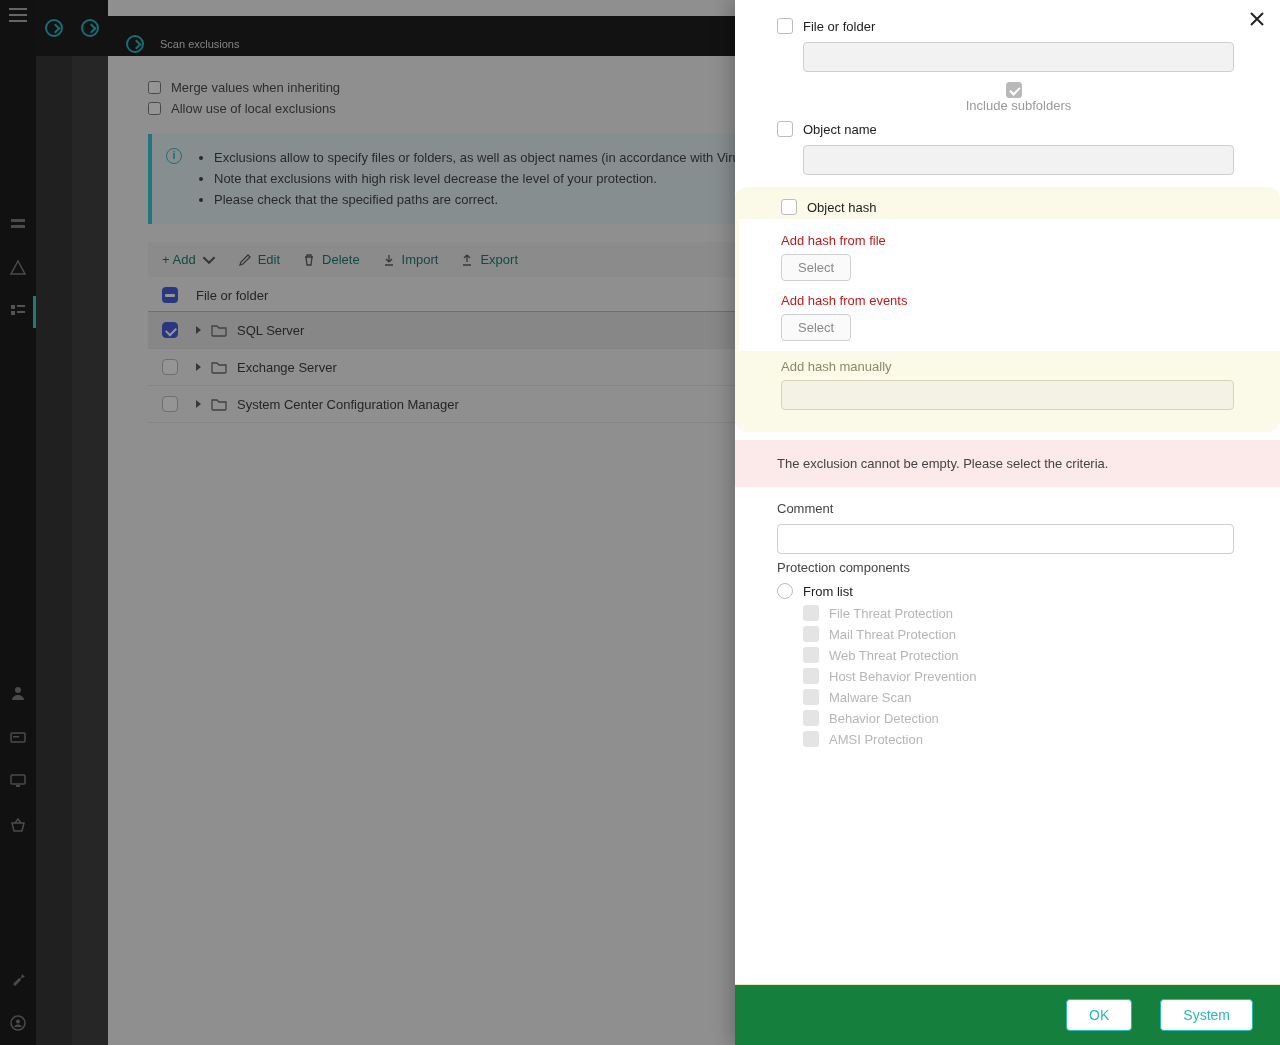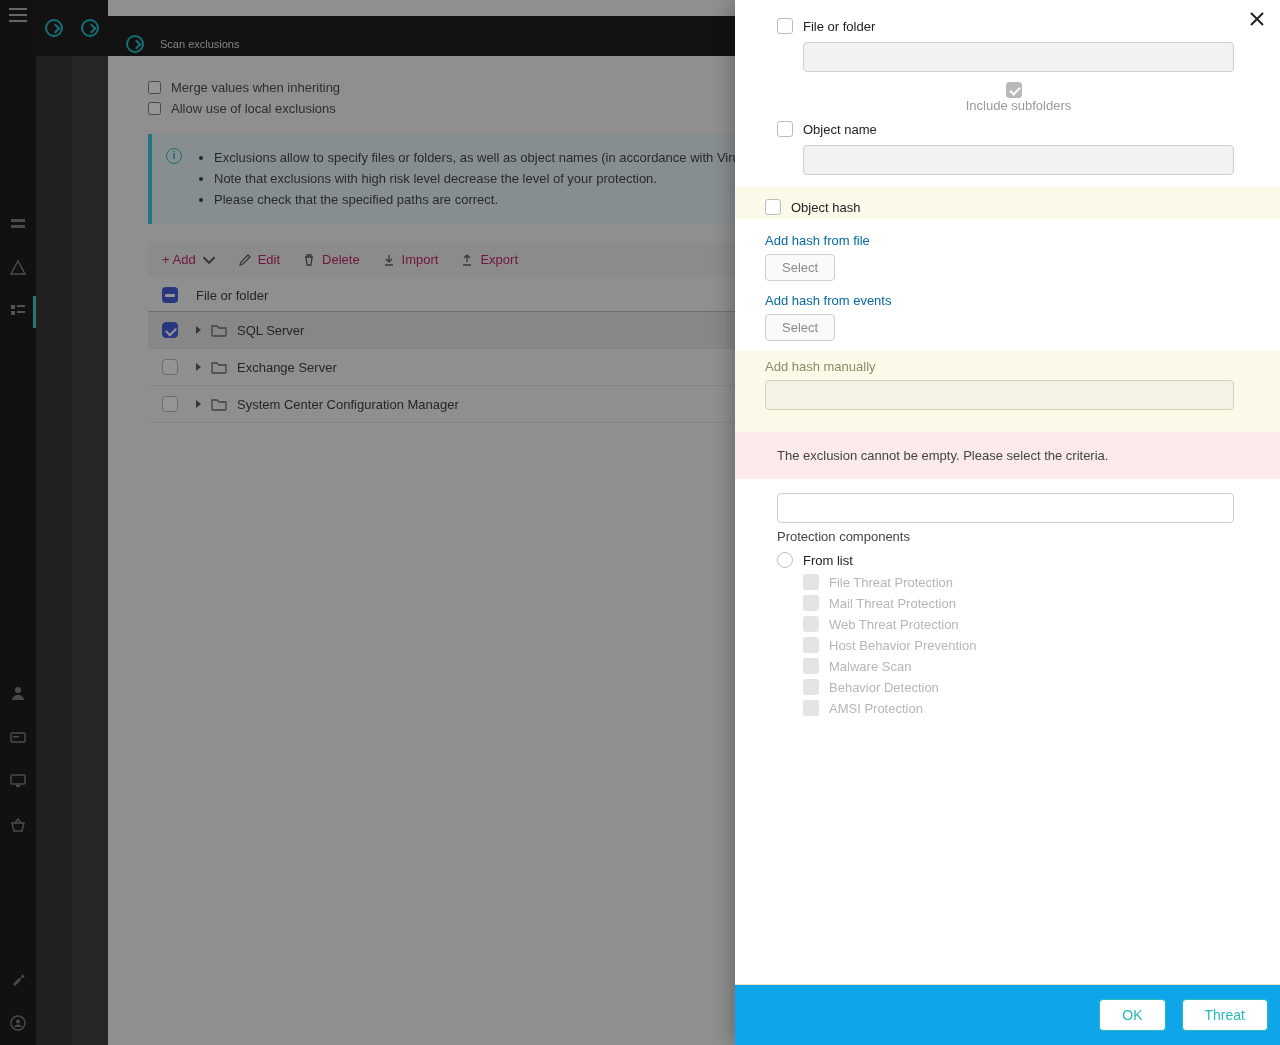--- a/index.html
+++ b/index.html
@@ -109,21 +109,21 @@
 
   .toolbar {
     margin-top:18px;
     display:flex; align-items:center;
     gap:22px;
     padding: 10px 14px;
     background:#ededed;
   }
   .toolbar .tbtn {
     display:flex; align-items:center; gap:6px;
-    color:#be185d; cursor:pointer;
+    color:#0f766e; cursor:pointer;
     font-size:13px;
   }
   .toolbar .tbtn .ico { width:14px; height:14px; }
 
   .table-head {
     display:flex; align-items:center;
     padding: 10px 14px 8px;
     border-bottom:1px solid #bbb;
     color:#333;
     font-size:13px;
@@ -193,25 +193,26 @@
   .tinput {
     width: 100%; height:30px;
     border:1px solid #cfcfcf; border-radius:4px; background:#f2f2f2;
     margin-left:26px; margin-bottom:10px;
     width: calc(100% - 26px);
     padding: 0 8px;
   }
 
   .hash-block {
     background:#fbf9e8;
-    margin: 0 -46px 0 -42px;
-    padding: 8px 46px 12px 30px;
+    margin: 0 -46px 8px -42px;
+    padding: 8px 46px 12px 46px;
+    border-radius: 12px;
   }
   .hash-block .fld-check { margin-bottom:0; padding-top:4px; padding-bottom:4px; }
-  .sublabel { color:#0369a1; margin: 8px 0 6px 0; font-size:13px; }
+  .sublabel { color:#b91c1c; margin: 8px 0 6px 0; font-size:13px; }
   .sel-btn {
     border:1px solid #cfcfcf; background:#fafafa; color:#8a8a8a;
     padding:5px 16px; border-radius:4px; cursor:default; font-size:13px;
   }
 
   .error-banner {
     background:#fce9e9;
     margin: 0 -46px 14px -42px;
     padding: 16px 46px 16px 42px;
     color:#444;
@@ -229,23 +230,23 @@
   .radio.on { border-color:#2d6fe8; }
   .radio.on::after { content:""; position:absolute; left:3px; top:3px; width:8px; height:8px; background:#2d6fe8; border-radius:50%; }
 
   .comp-list { margin-top:4px; }
   .comp-row { display:flex; align-items:center; margin:5px 0 5px 26px; color:#b6b6b6; }
   .comp-row .chk {
     width:16px; height:16px; border-radius:3px; background:#e4e4e4; margin-right:10px;
   }
 
   .panel-footer {
-    background:#0ea5e9;
-    padding: 14px 12px;
-    display:flex; justify-content:flex-end; gap:16px;
+    background:#15803d;
+    padding: 14px 27px;
+    display:flex; justify-content:flex-end; gap:28px;
     border-top:1px solid #eee6b8;
   }
   .panel-footer button {
     border:1px solid #27b9ba; color:#27b9ba; background:white;
     padding:7px 22px; border-radius:4px; font-size:14px; cursor:pointer;
   }
 
   svg { display:block; }
 </style>
 </head>
@@ -457,20 +458,21 @@
         <button class="sel-btn">Select</button>
       </div>
       <div class="sublabel" style="color:#8a8a6a">Add hash manually</div>
       <input class="tinput" style="margin-left: 0px; width: 100%; background: rgb(243, 242, 228); border-color: rgb(214, 212, 184);" type="text">
     </div>
 
     <div class="error-banner">
       <span>The exclusion cannot be empty. Please select the criteria.</span>
     </div>
 
+    <div class="section-label">Comment</div>
     <input class="comment-input" type="text" style="">
 
     <div class="section-label" style="">Protection components</div>
 
     <div class="radio-row">
       <div class="radio"></div>
       <span>From list</span>
     </div>
 
     <div class="comp-list">
@@ -501,15 +503,15 @@
       <div class="comp-row">
           <div class="chk"></div>
           <span>AMSI Protection</span>
         </div>
     </div>
 
   </div>
 
   <div class="panel-footer">
     <button>OK</button>
-    <button>Threat</button>
+    <button>System</button>
   </div>
 </div>
 
 </body></html>

